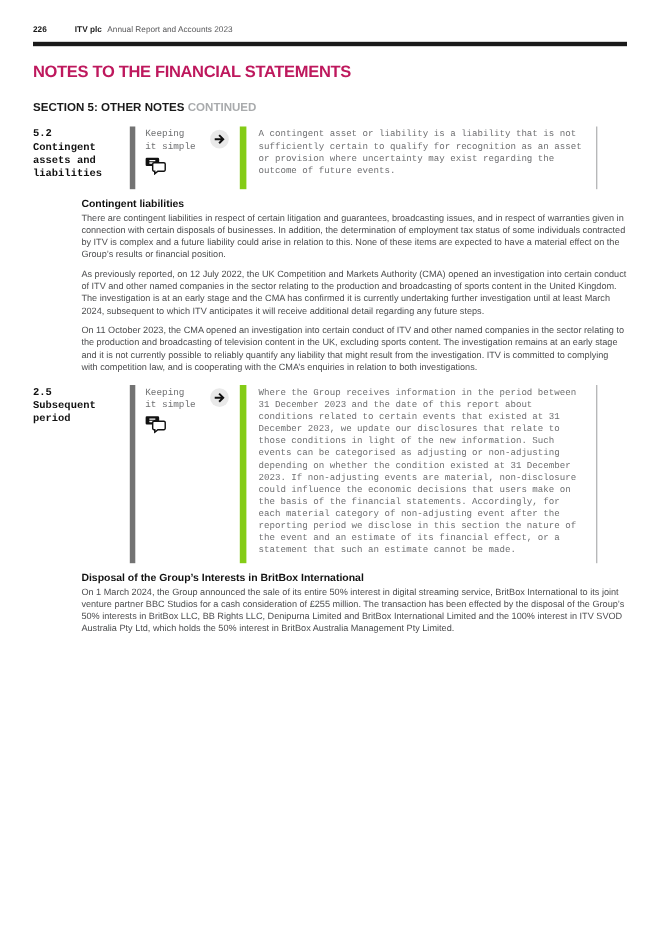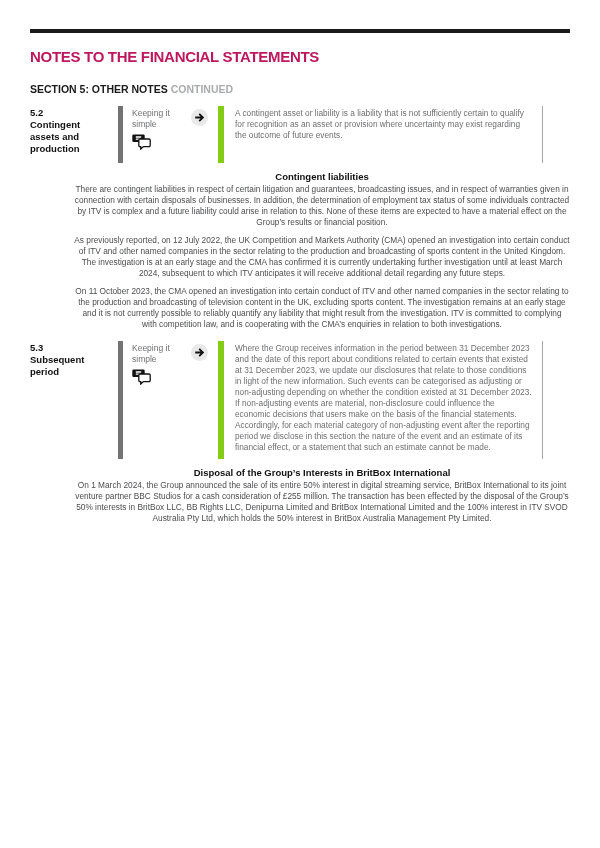--- a/index.html
+++ b/index.html
@@ -46,21 +46,21 @@
   .subtitle {
     font-size: 10.5px;
     font-weight: bold;
     color: #1a1a1a;
     margin-top: 18px;
   }
   .continued { color: #a9abad; margin-left: 3px; }
 
   
   .note-section { margin-top: 11px; }
-  .section-head { display: flex; align-items: stretch; }
+  .section-head { display: flex; align-items: stretch; font-family: Liberation Mono, monospace; }
   .side-heading {
     width: 88px;
     flex: none;
     font-size: 9.5px;
     font-weight: bold;
     line-height: 12px;
     color: #111111;
     padding-top: 1px;
     padding-right: 8px;
   }
@@ -98,54 +98,59 @@
     justify-content: center;
   }
   .kis-text {
     flex: 1;
     border-left: 6px solid #84cc16;
     font-size: 8.3px;
     line-height: 11px;
     color: #6e6f71;
     padding: 2px 10px 6px 11px;
   }
-  .body-block { margin-left: 44px; margin-top: 8px; text-align: center; }
+  .body-block { margin-left: 44px; margin-top: 8px; }
   .body-heading {
     font-size: 9.5px;
     font-weight: bold;
     color: #111111;
     margin-bottom: 2px;
   }
   .body-block p {
     font-size: 8.3px;
     line-height: 11px;
     color: #4c4d4f;
     margin-bottom: 7px;
   }
   .body-block p:last-child { margin-bottom: 0; }
 </style>
 </head>
 <body>
 
 <div class="page">
 
+  <header class="page-header">
+    <span class="page-num">226</span>
+    <span class="brand">ITV plc</span>
+    <span class="report-title">Annual Report and Accounts 2023</span>
+  </header>
 
   <div class="rule-bar"></div>
 
   <h1 class="page-title">NOTES TO THE FINANCIAL STATEMENTS</h1>
 
   <div class="subtitle">
     <span>SECTION 5: OTHER NOTES</span><span class="continued">CONTINUED</span>
   </div>
 
   <section class="note-section sec52">
     <div class="section-head">
       <div class="side-heading">
         <div>5.2</div>
-        <div>Contingent assets and production</div>
+        <div>Contingent assets and liabilities</div>
       </div>
       <div class="kis-band">
         <div class="kis-col">
           <div class="kis-label">Keeping it simple</div>
           <svg class="bubbles" width="20" height="17" viewBox="0 0 20 17">
             <path d="M1.5 1.5 h10 a1.2 1.2 0 0 1 1.2 1.2 v5 a1.2 1.2 0 0 1 -1.2 1.2 h-2 l0 2.4 -2.8-2.4 h-5.2 a1.2 1.2 0 0 1 -1.2 -1.2 v-5 a1.2 1.2 0 0 1 1.2 -1.2 Z" fill="#111"></path>
             <path d="M3.8 4 h5.4 M3.8 6.2 h4" stroke="#fff" stroke-width="1.3"></path>
             <path d="M8 6 h9 a1.2 1.2 0 0 1 1.2 1.2 v5.2 a1.2 1.2 0 0 1 -1.2 1.2 h-5.5 l-2.8 2.4 0-2.4 h-0.7 a1.2 1.2 0 0 1 -1.2 -1.2 v-5.2 a1.2 1.2 0 0 1 1.2 -1.2 Z" fill="#fff" stroke="#111" stroke-width="1.3"></path>
           </svg>
           <span class="arrow-circle">
@@ -161,21 +166,21 @@
       <h3 class="body-heading">Contingent liabilities</h3>
       <p>There are contingent liabilities in respect of certain litigation and guarantees, broadcasting issues, and in respect of warranties given in connection with certain disposals of businesses. In addition, the determination of employment tax status of some individuals contracted by ITV is complex and a future liability could arise in relation to this. None of these items are expected to have a material effect on the Group’s results or financial position.</p>
       <p>As previously reported, on 12 July 2022, the UK Competition and Markets Authority (CMA) opened an investigation into certain conduct of ITV and other named companies in the sector relating to the production and broadcasting of sports content in the United Kingdom. The investigation is at an early stage and the CMA has confirmed it is currently undertaking further investigation until at least March 2024, subsequent to which ITV anticipates it will receive additional detail regarding any future steps.</p>
       <p>On 11 October 2023, the CMA opened an investigation into certain conduct of ITV and other named companies in the sector relating to the production and broadcasting of television content in the UK, excluding sports content. The investigation remains at an early stage and it is not currently possible to reliably quantify any liability that might result from the investigation. ITV is committed to complying with competition law, and is cooperating with the CMA’s enquiries in relation to both investigations.</p>
     </div>
   </section>
 
   <section class="note-section sec53">
     <div class="section-head">
       <div class="side-heading">
-        <div>5.3</div>
+        <div>2.5</div>
         <div>Subsequent period</div>
       </div>
       <div class="kis-band">
         <div class="kis-col">
           <div class="kis-label">Keeping it simple</div>
           <svg class="bubbles" width="20" height="17" viewBox="0 0 20 17">
             <path d="M1.5 1.5 h10 a1.2 1.2 0 0 1 1.2 1.2 v5 a1.2 1.2 0 0 1 -1.2 1.2 h-2 l0 2.4 -2.8-2.4 h-5.2 a1.2 1.2 0 0 1 -1.2 -1.2 v-5 a1.2 1.2 0 0 1 1.2 -1.2 Z" fill="#111"></path>
             <path d="M3.8 4 h5.4 M3.8 6.2 h4" stroke="#fff" stroke-width="1.3"></path>
             <path d="M8 6 h9 a1.2 1.2 0 0 1 1.2 1.2 v5.2 a1.2 1.2 0 0 1 -1.2 1.2 h-5.5 l-2.8 2.4 0-2.4 h-0.7 a1.2 1.2 0 0 1 -1.2 -1.2 v-5.2 a1.2 1.2 0 0 1 1.2 -1.2 Z" fill="#fff" stroke="#111" stroke-width="1.3"></path>
           </svg>

